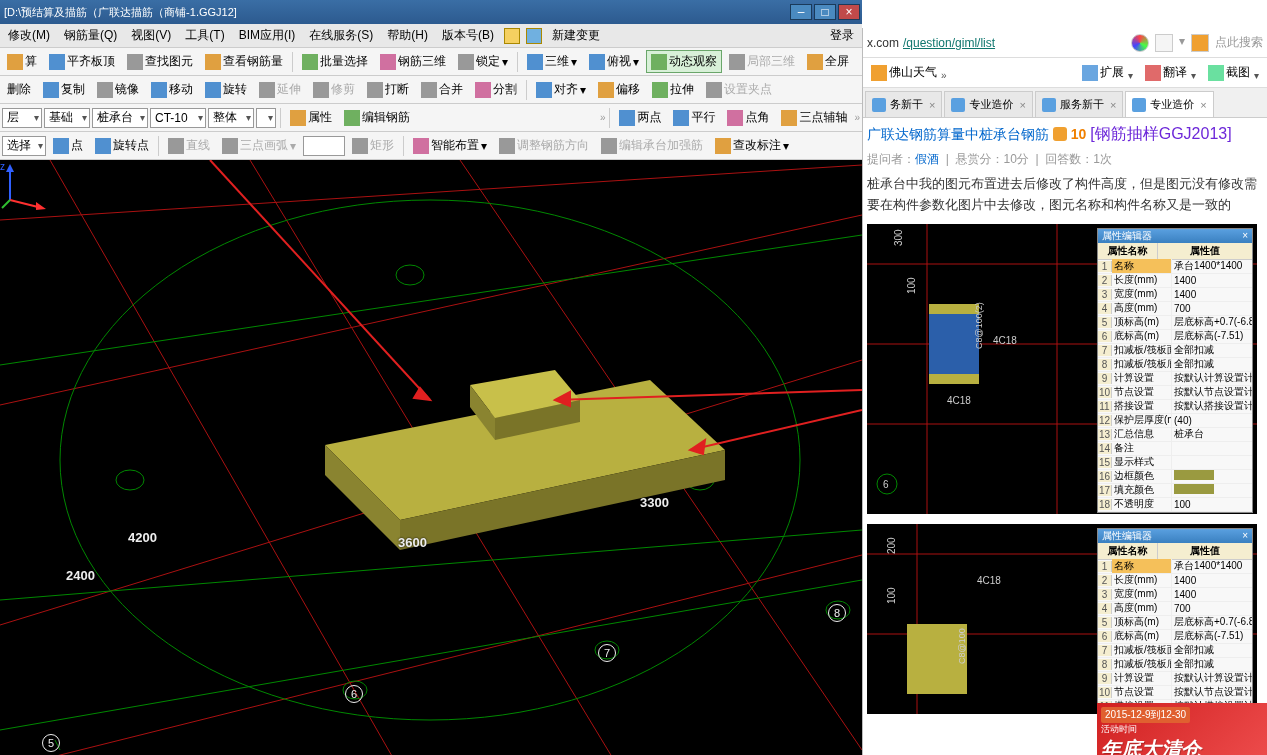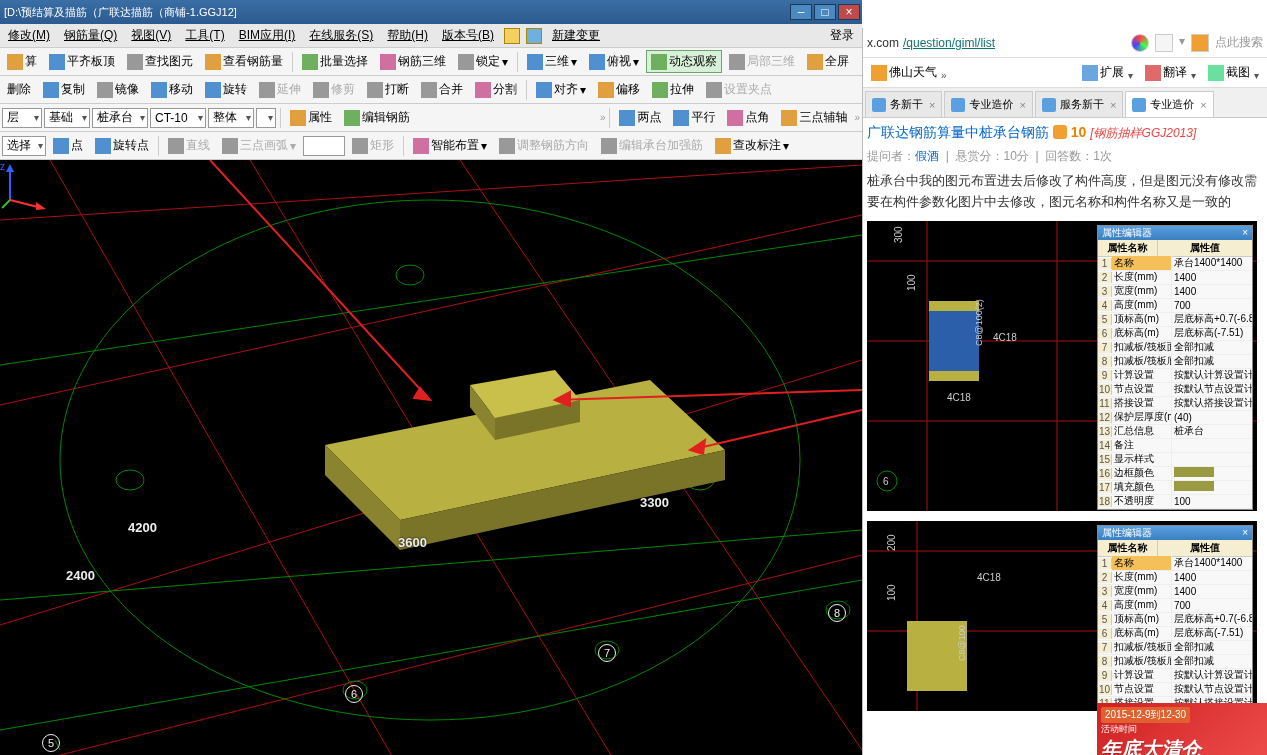--- a/index.html
+++ b/index.html
@@ -8,21 +8,21 @@
 
 .app { width: 862px; height: 755px; background: #f0f0f0; display: flex; flex-direction: column; font-size: 12px; }
 .titlebar { height: 20px; background: linear-gradient(#3a6ea5, #2c5a8f); display: flex; align-items: center; padding: 12px 2px; color: #fff; }
 .titlebar .t-text { flex: 1; font-size: 11px; padding-left: 2px; white-space: nowrap; overflow: hidden; }
 .winbtn { width: 22px; height: 16px; margin-left: 2px; display: flex; align-items: center; justify-content: center; font-size: 12px; border: 1px solid #1a3a5a; }
 .winbtn.min { background: #4a8ac0; }
 .winbtn.max { background: #4a8ac0; }
 .winbtn.close { background: #c04a4a; }
 
 .menubar { height: 24px; background: #e8e8e8; display: flex; align-items: center; padding: 0 4px; gap: 6px; border-bottom: 1px solid #ccc; }
-.menubar .mitem { padding: 3px 4px; cursor: pointer; white-space: nowrap; text-decoration: underline; }
+.menubar .mitem { padding: 3px 4px; cursor: pointer; white-space: nowrap; }
 .menubar .spacer { flex: 1; }
 .menubar .ico16 { width: 16px; height: 16px; background: #f5d060; border: 1px solid #aa8800; }
 .menubar .login { padding: 2px 4px; }
 
 .toolbar { height: 28px; background: #f5f5f5; display: flex; align-items: center; padding: 0 2px; gap: 2px; border-bottom: 1px solid #ccc; white-space: nowrap; }
 .tbtn { display: flex; align-items: center; gap: 2px; padding: 2px 4px; cursor: pointer; border: 1px solid transparent; }
 .ticon { width: 16px; height: 16px; background: #7aa7d8; flex-shrink: 0; }
 .ticon.or { background: #e0a040; } .ticon.gr { background: #6fb060; } .ticon.pk { background: #d070a0; }
 .ticon.bl { background: #5090d0; } .ticon.gy { background: #999; }
 .tsel { height: 20px; border: 1px solid #999; background: #fff; padding: 0 14px 0 4px; position: relative; display: flex; align-items: center; min-width: 40px; }
@@ -54,21 +54,21 @@
 .tabs { height: 30px; display: flex; align-items: flex-end; background: #f0f0f0; padding: 0 2px; gap: 2px; border-bottom: 1px solid #ccc; }
 .tab { height: 26px; background: #e8e8e8; border: 1px solid #ccc; border-bottom: none; padding: 0 6px; display: flex; align-items: center; gap: 4px; font-size: 11px; cursor: pointer; }
 .tab.active { background: #fff; }
 .tab .fav { width: 14px; height: 14px; background: #5aa0e0; border-radius: 2px; }
 .tab .x { font-size: 11px; color: #888; margin-left: 2px; }
 
 .content { flex: 1; overflow: hidden; padding: 6px 4px; background: #fff; position: relative; }
 .qtitle { font-size: 14px; color: #06c; }
 .qtitle .badge { display: inline-block; width: 14px; height: 14px; background: #f0a030; border-radius: 3px; vertical-align: -2px; }
 .qtitle .pts { color: #f08000; font-weight: bold; }
-.qtitle .cat { color: #ef4444; font-size: 12px; font-style: italic; }
+.qtitle .cat { color: #6d28d9; font-size: 16px; }
 .qmeta { color: #999; font-size: 12px; margin: 6px 0; }
 .qmeta a { color: #06c; text-decoration: none; }
 .qbody { color: #333; font-size: 13px; line-height: 1.6; margin-bottom: 8px; }
 
 .shot { width: 390px; height: 290px; background: #000; position: relative; margin-bottom: 10px; }
 .shot svg { position: absolute; inset: 0; }
 .propwin { position: absolute; width: 156px; background: #f8f8f8; border: 1px solid #888; font-size: 10px; }
 .propwin .pt { background: linear-gradient(#5aa0e0,#3a80c0); color: #fff; height: 14px; padding: 0 4px; display: flex; align-items: center; justify-content: space-between; }
 .propwin .phdr { display: flex; background: #f5eed0; border-bottom: 1px solid #ccc; }
 .propwin .phdr span:first-child { width: 60px; text-align: center; font-weight: bold; border-right: 1px solid #ccc; padding: 1px 0;}
@@ -326,21 +326,21 @@
         <line x1="210" y1="0" x2="430" y2="240"></line>
         <polygon points="430,240 420,228 414,238"></polygon>
         <line x1="862" y1="230" x2="555" y2="240"></line>
         <polygon points="555,240 570,232 570,246"></polygon>
         <line x1="862" y1="250" x2="690" y2="290"></line>
         <polygon points="690,290 705,280 703,294"></polygon>
       </g>
     </svg>
 
     <div class="dim" style="left:66px;top:408px">2400</div>
-    <div class="dim" style="left:128px;top:360px">4200</div>
+    <div class="dim" style="left:128px;top:370px">4200</div>
     <div class="dim" style="left:398px;top:375px">3600</div>
     <div class="dim" style="left:640px;top:335px">3300</div>
 
     <div class="axis-badge" style="left:42px;top:574px">5</div>
     <div class="axis-badge" style="left:345px;top:525px">6</div>
     <div class="axis-badge" style="left:598px;top:484px">7</div>
     <div class="axis-badge" style="left:828px;top:444px">8</div>
 
     <svg class="ucs" viewBox="0 0 50 50">
       <line x1="10" y1="40" x2="10" y2="8" stroke="#3060ff" stroke-width="2"></line>

